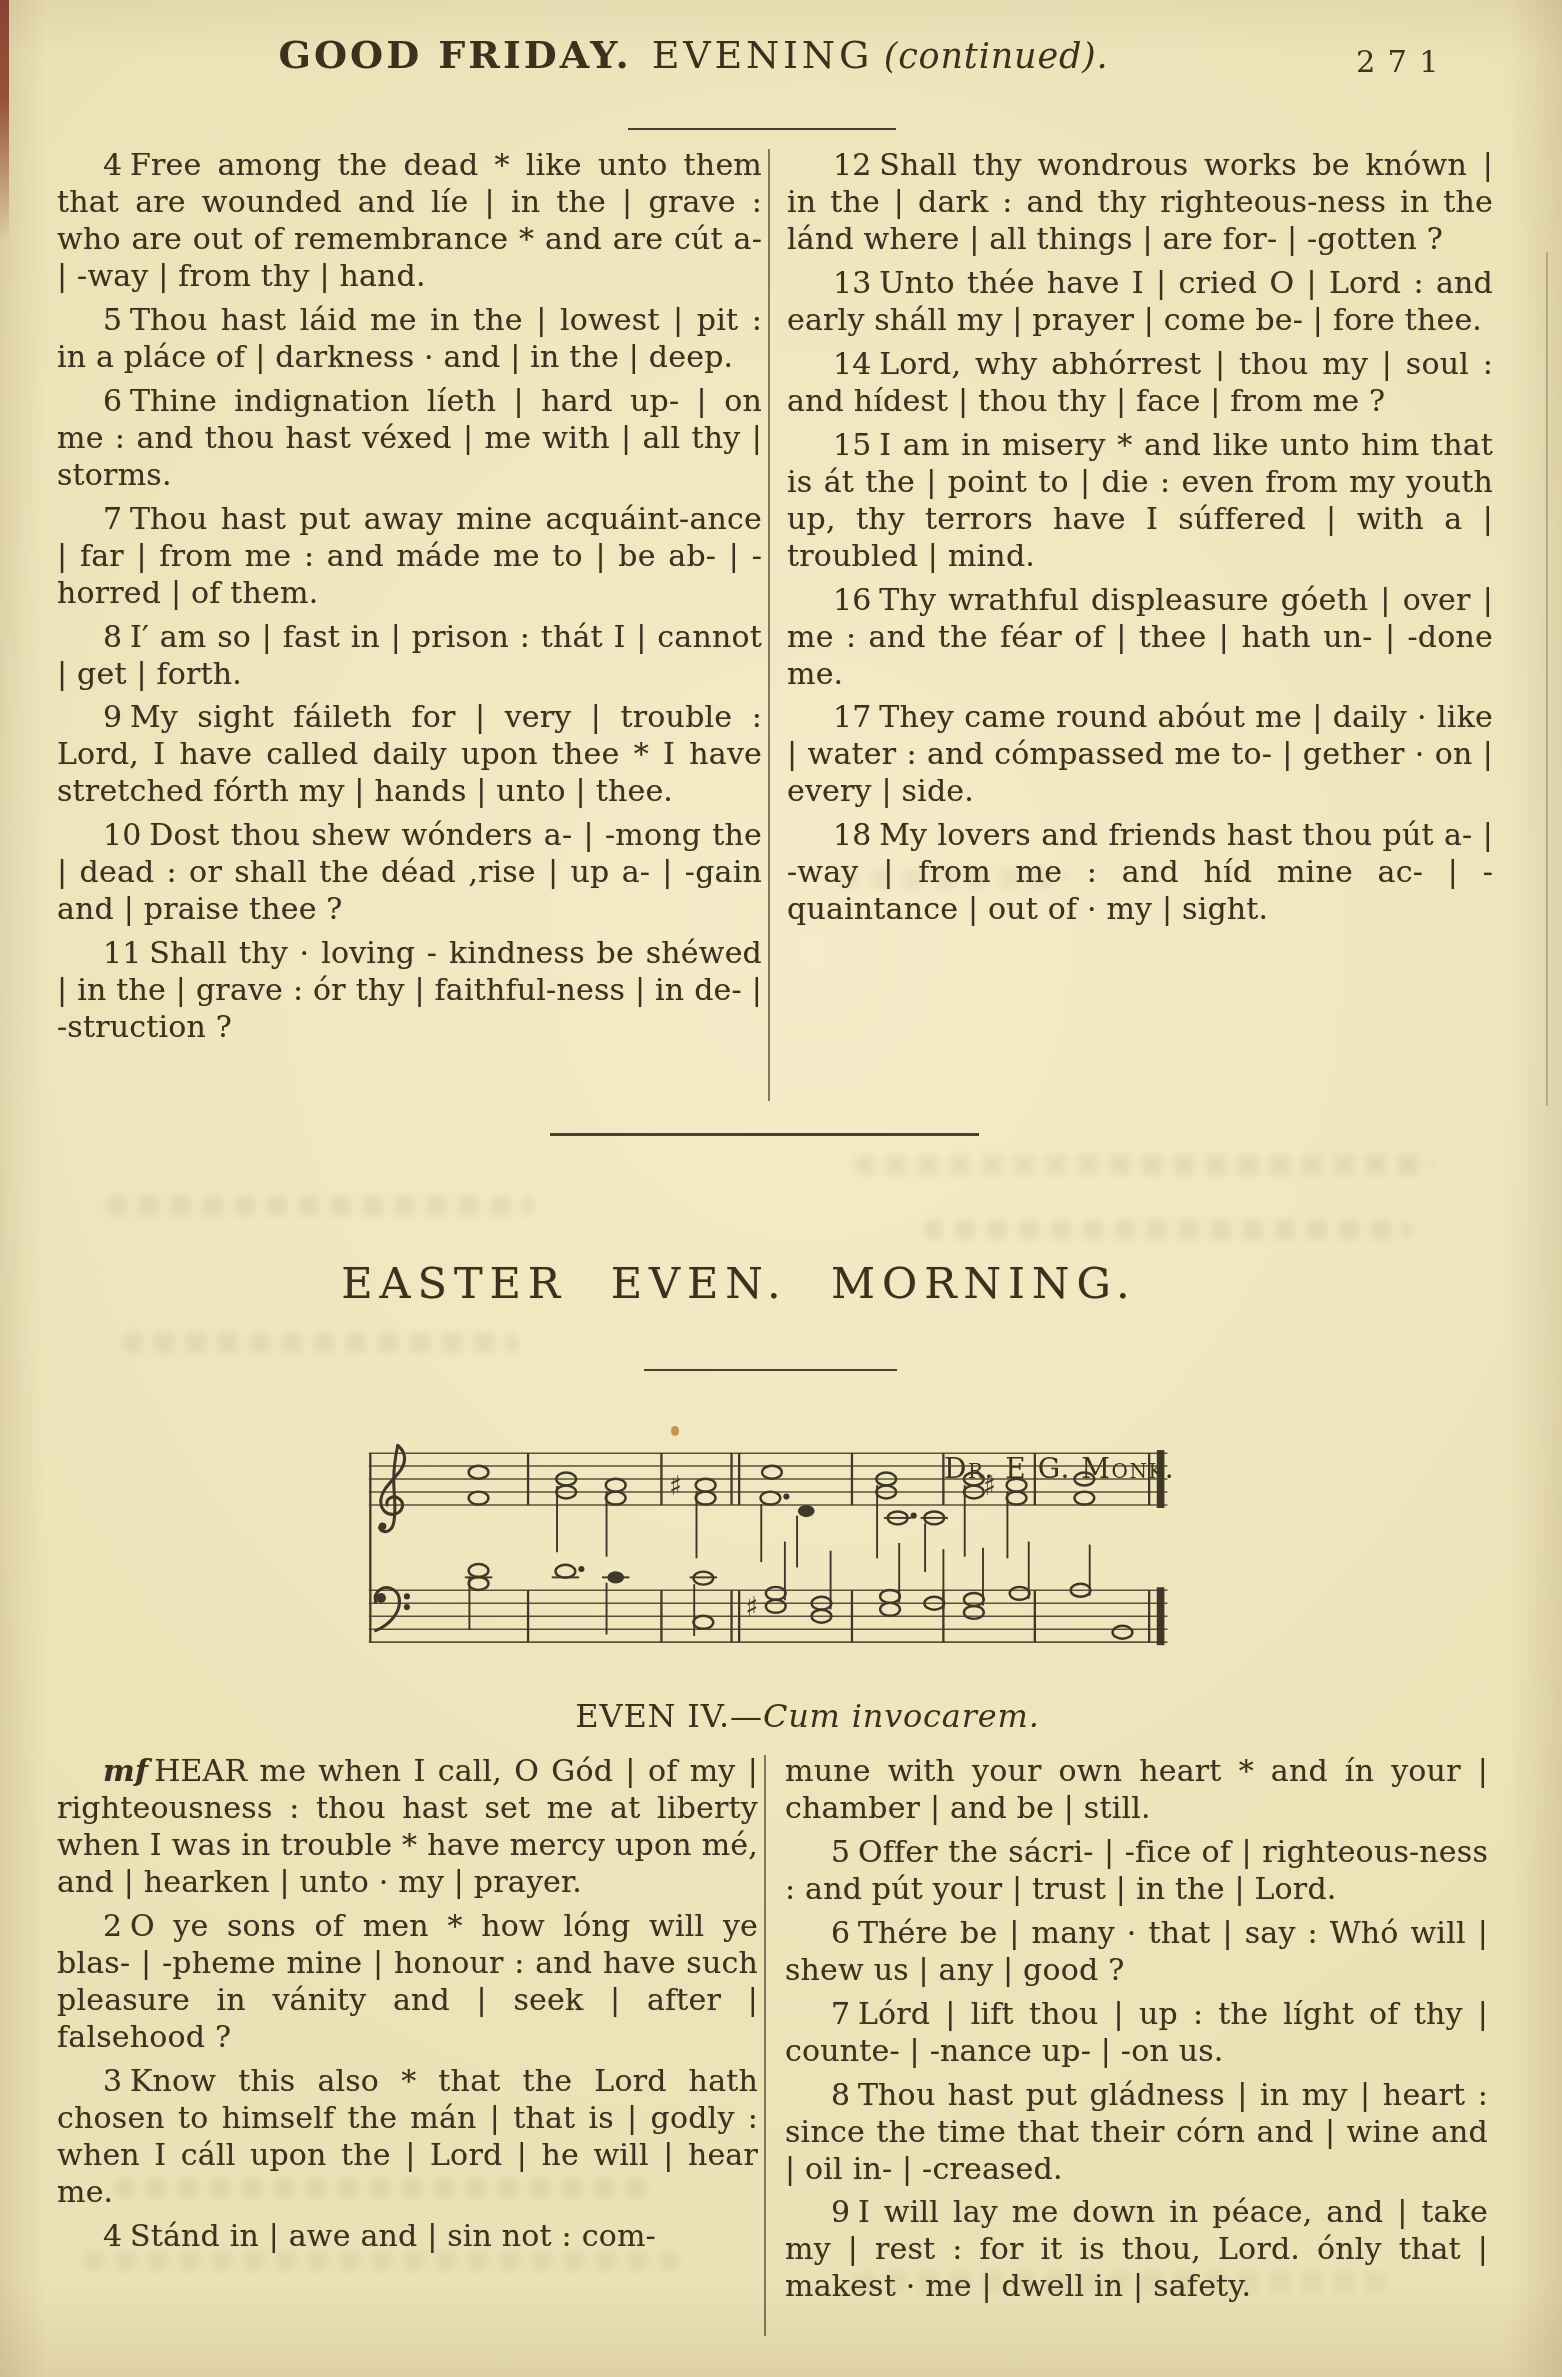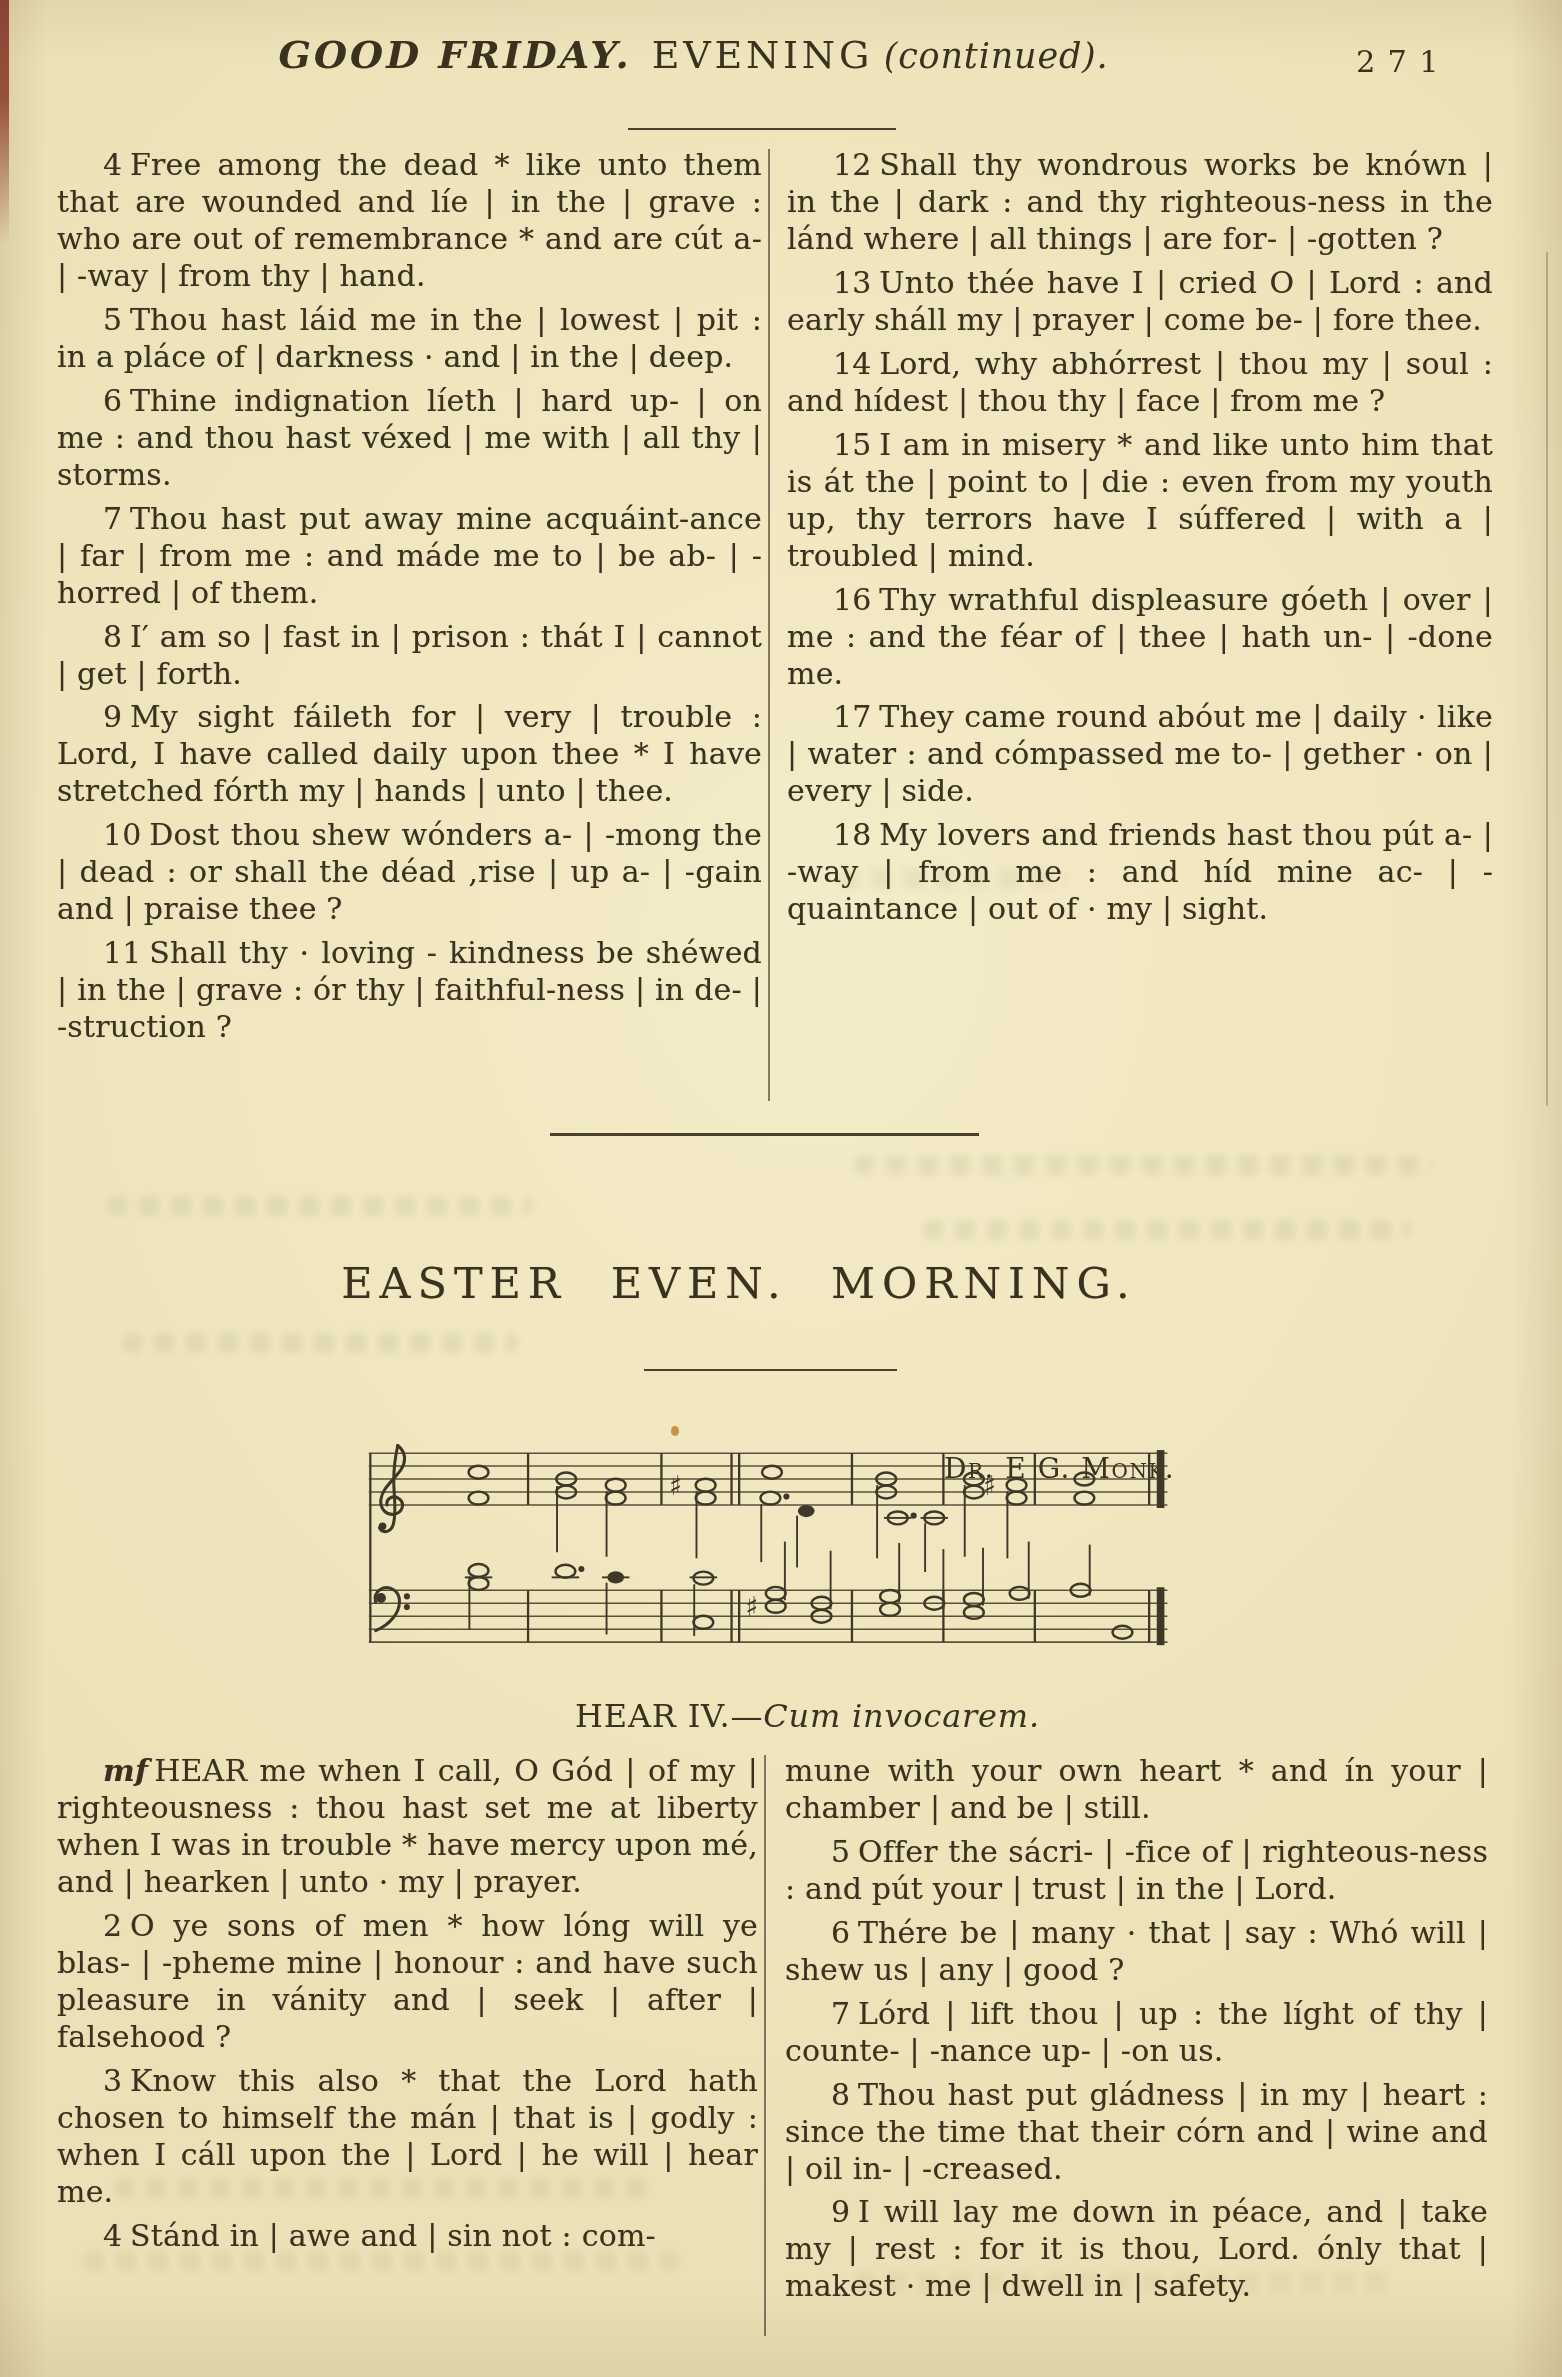--- a/index.html
+++ b/index.html
@@ -21,21 +21,21 @@
     background:linear-gradient(to bottom, #7c2c20 0%, #8a3a28 40%, rgba(138,58,40,0) 100%);
     opacity:.85;}
   .fleck{position:absolute;left:671px;top:1426px;width:7.6px;height:10px;border-radius:50%;
     background:#c28a3c;opacity:.9;}
   .right-edge{position:absolute;left:1546px;top:252px;width:1.5px;height:854px;
     background:rgba(70,58,36,.28);}
 
   
   .hdr{position:absolute;top:32px;left:0;right:0;text-align:center;padding-right:175px;
     font-size:38px;letter-spacing:1.5px;white-space:nowrap;}
-  .hdr .main{font-weight:bold;letter-spacing:3px;font-style:italic;}
+  .hdr .main{font-weight:bold;letter-spacing:3px;}
   .hdr .svc{font-weight:normal;letter-spacing:3.8px;margin-left:20px;}
   .hdr .cont-i{font-style:italic;font-weight:normal;font-size:35px;margin-left:10.7px;letter-spacing:0.8px;}
   .pagenum{position:absolute;top:44px;left:1356px;font-size:30.5px;letter-spacing:12.2px;}
 
   .rule{position:absolute;background:#4a4030;}
   .rule-hdr{top:128px;left:628px;width:268px;height:2.3px;}
   .rule-mid{top:1133px;left:550px;width:429px;height:3px;}
   .rule-easter{top:1369px;left:644px;width:253px;height:2.3px;}
 
   
@@ -265,21 +265,21 @@
 
       <ellipse class="on" cx="940" cy="192" rx="13" ry="8.5"></ellipse>
       <line class="st" x1="952" y1="199" x2="952" y2="132"></line>
       <ellipse class="on" cx="995" cy="247" rx="13" ry="8.5"></ellipse>
       <line class="bl" x1="1030" y1="192" x2="1030" y2="260"></line>
       <rect class="fn" x="1040" y="188" width="10" height="76"></rect>
     </g>
   </svg>
 
   <div class="psalm-h">
-    <span>HEAR IV.</span><span>—</span><span class="lat">Cum invocarem.</span>
+    <span>EVEN IV.</span><span>—</span><span class="lat">Cum invocarem.</span>
   </div>
 
   <div class="col col-bl">
       <p class="verse"><i class="mf">mf</i>HEAR me when I call, O Gód | of my | righteousness : thou hast set me at liberty when I was in trouble * have mercy upon mé, and | hearken | unto · my | prayer.</p>
       <p class="verse"><span class="vnum">2</span>O ye sons of men * how lóng will ye blas- | -pheme mine | honour : and have such pleasure in vánity and | seek | after | falsehood ?</p>
       <p class="verse"><span class="vnum">3</span>Know this also * that the Lord hath chosen to himself the mán | that is | godly : when I cáll upon the | Lord | he will | hear me.</p>
       <p class="verse"><span class="vnum">4</span>Stánd in | awe and | sin not : com-</p>
     </div>
   <div class="divider divider-2"></div>
   <div class="col col-br">

